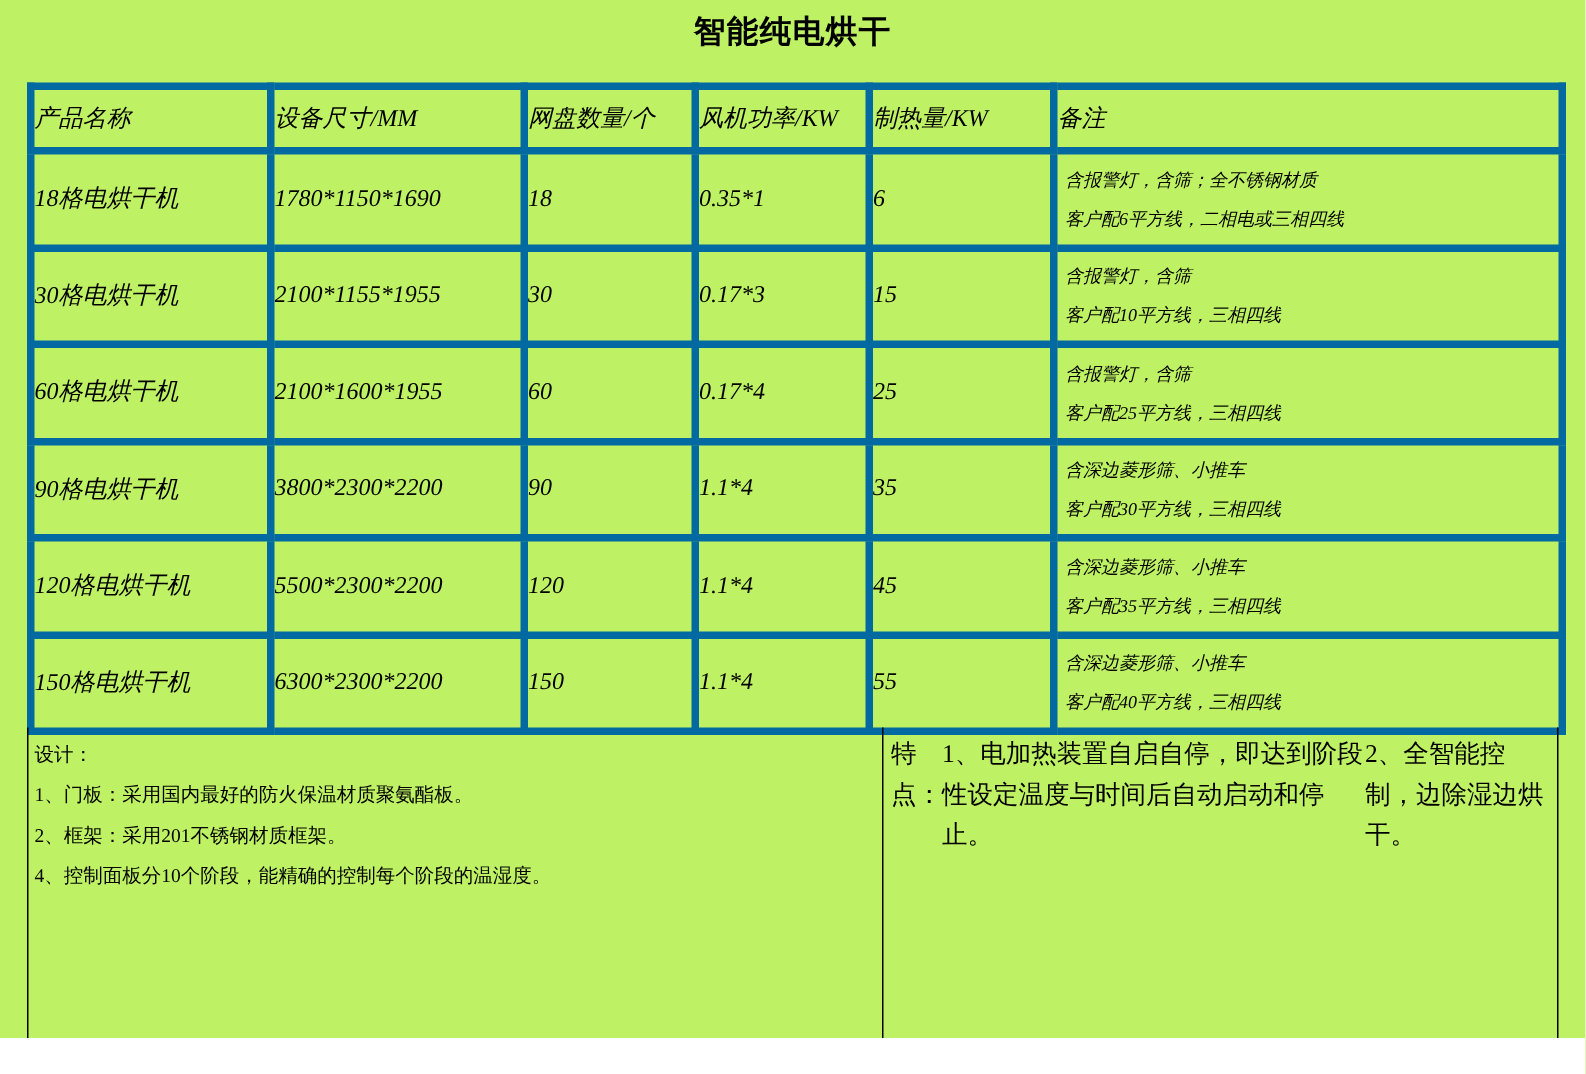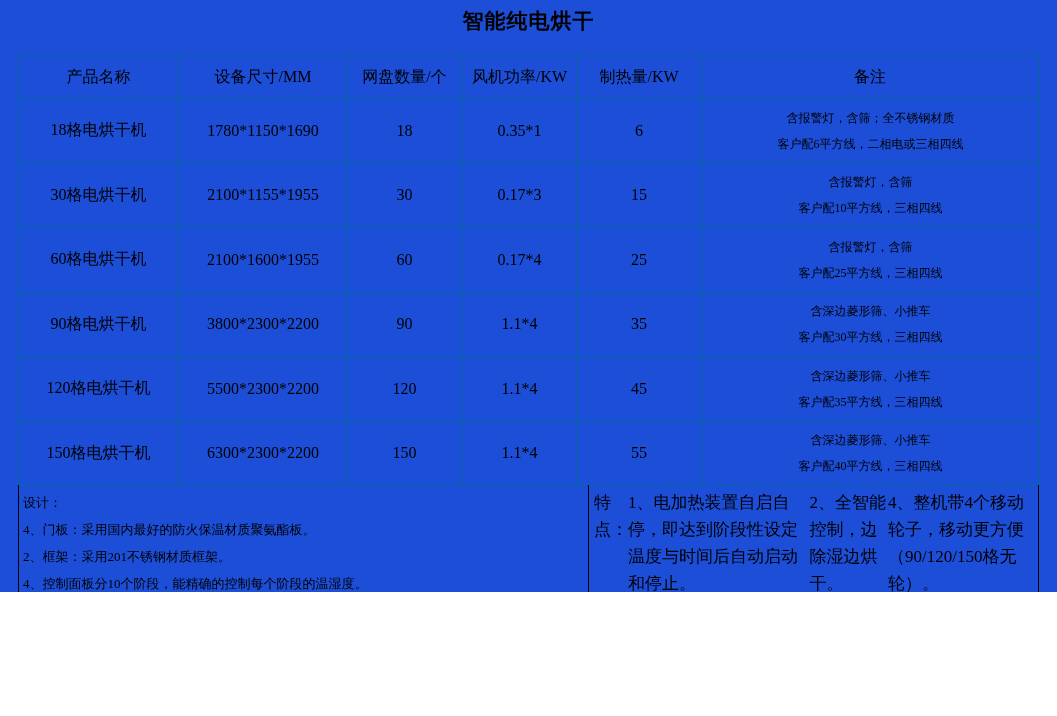--- a/index.html
+++ b/index.html
@@ -5,46 +5,47 @@
   * { box-sizing: border-box; margin: 0; padding: 0; }
   html, body {
     width: 1057px;
     background: #ffffff;
     font-family: "Liberation Serif", "DejaVu Serif", serif;
     color: #000000;
   }
   .page {
     position: relative;
     width: 1057px;
-    height: 592px;
-    background: #1d4ed8;
+    height: 692px;
+    background: #bef264;
     overflow: hidden;
   }
   .doc-title {
     text-align: center;
     font-size: 21px;
     font-weight: bold;
     padding-top: 7px;
     letter-spacing: 1px;
   }
   .spec-table {
     position: absolute;
     left: 18px;
     top: 55px;
     width: 1021px;
     border-collapse: collapse;
     table-layout: fixed;
     font-size: 16px;
   }
   .spec-table th, .spec-table td {
-    border: 1px solid #0369a1;
-    text-align: center;
+    border: 5px solid #0369a1;
+    text-align: left;
     vertical-align: middle;
     font-weight: normal;
     overflow: hidden;
+    font-style: italic;
   }
   .spec-table thead tr { height: 43px; }
   .spec-table tbody tr { height: 64.5px; }
   .col-name   { width: 160px; }
   .col-size   { width: 169px; }
   .col-trays  { width: 114px; }
   .col-fan    { width: 116px; }
   .col-heat   { width: 123px; }
   .col-remark { width: 339px; }
   .remark-cell {
@@ -176,25 +177,24 @@
           <div>含深边菱形筛、小推车</div>
           <div>客户配40平方线，三相四线</div>
         </td>
       </tr>
     </tbody>
   </table>
 
   <div class="bottom-section">
     <div class="bottom-left">
       <div>设计：</div>
-      <div>4、门板：采用国内最好的防火保温材质聚氨酯板。</div>
+      <div>1、门板：采用国内最好的防火保温材质聚氨酯板。</div>
       <div>2、框架：采用201不锈钢材质框架。</div>
       <div>4、控制面板分10个阶段，能精确的控制每个阶段的温湿度。</div>
     </div>
     <div class="bottom-right">
       <div>特点：</div>
       <div>1、电加热装置自启自停，即达到阶段性设定温度与时间后自动启动和停止。</div>
       <div>2、全智能控制，边除湿边烘干。</div>
-      <div>4、整机带4个移动轮子，移动更方便（90/120/150格无轮）。</div>
     </div>
   </div>
 
 </div>
 
 </body></html>

